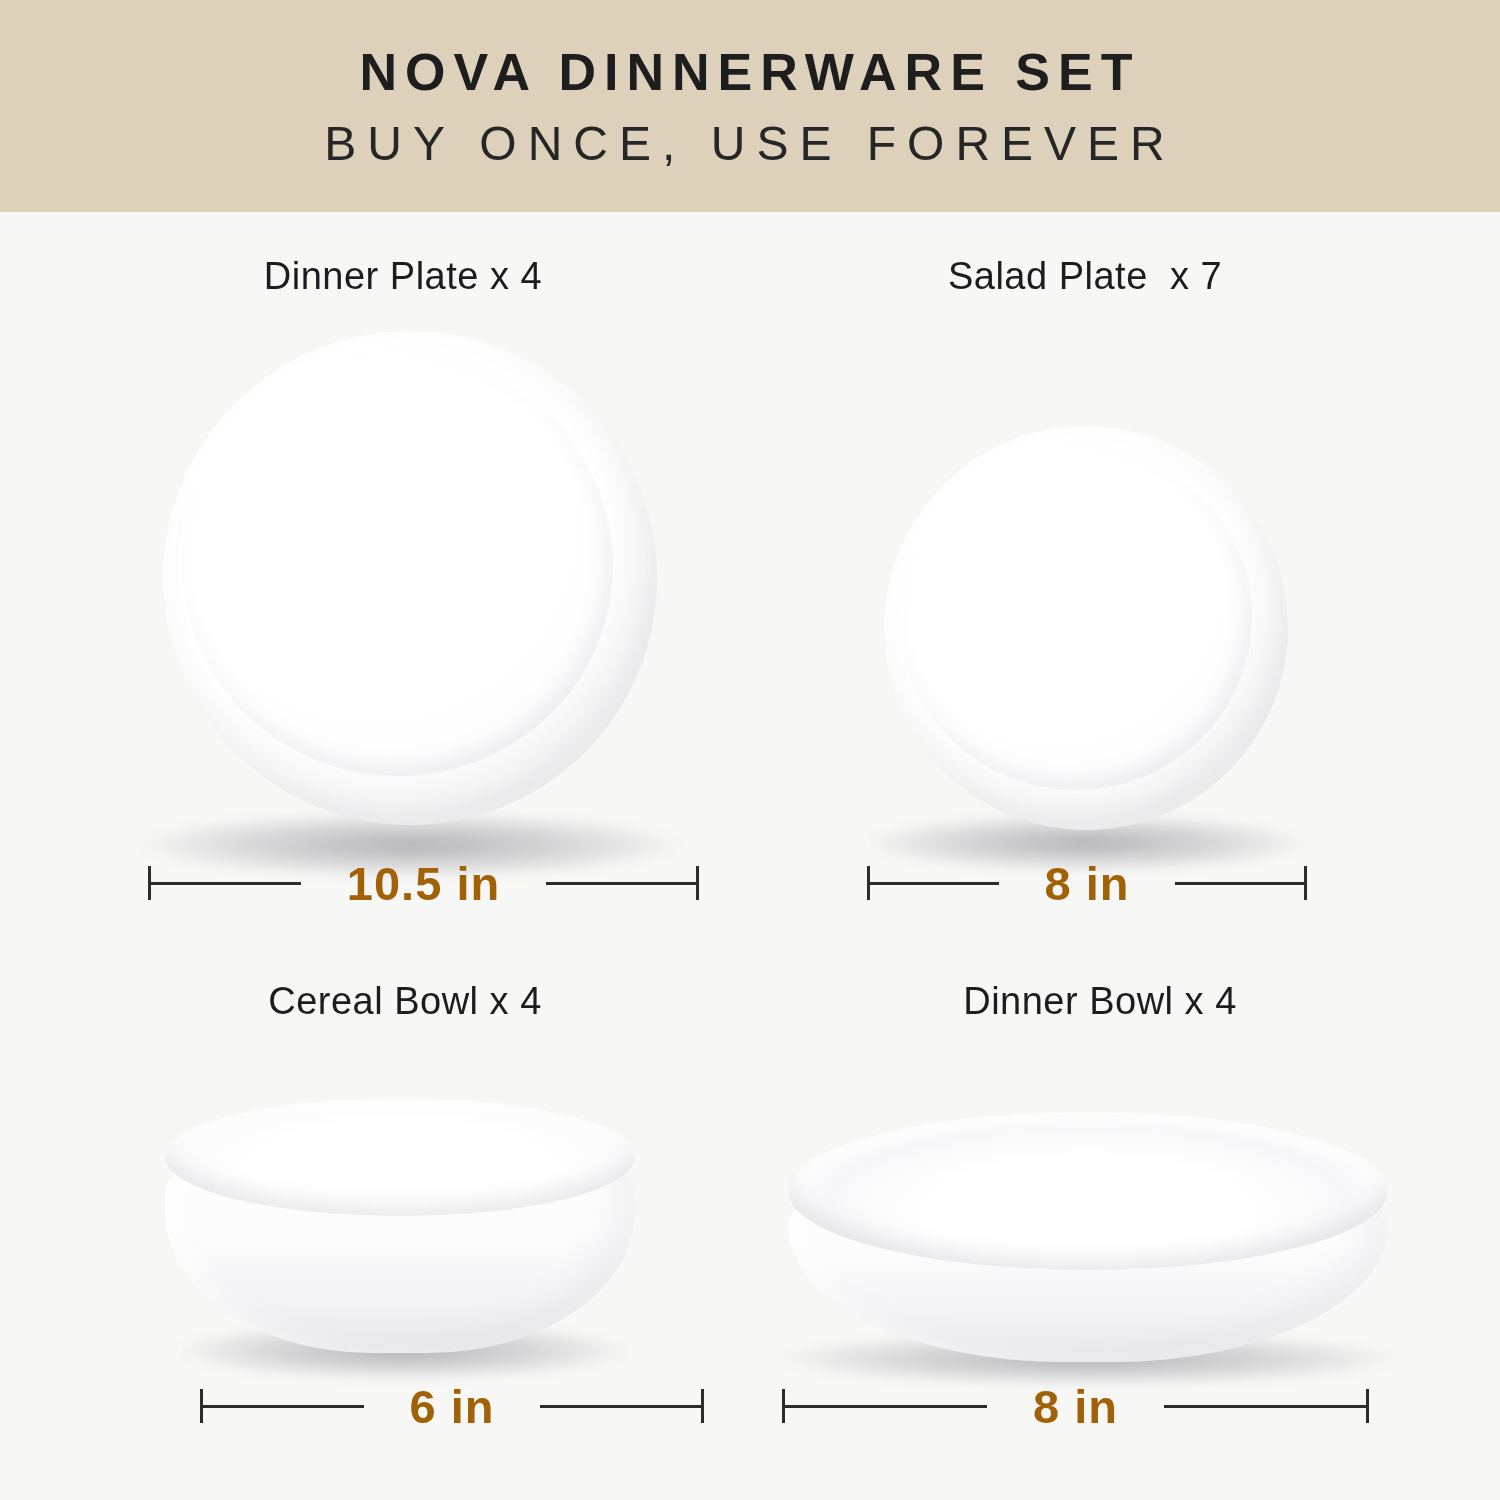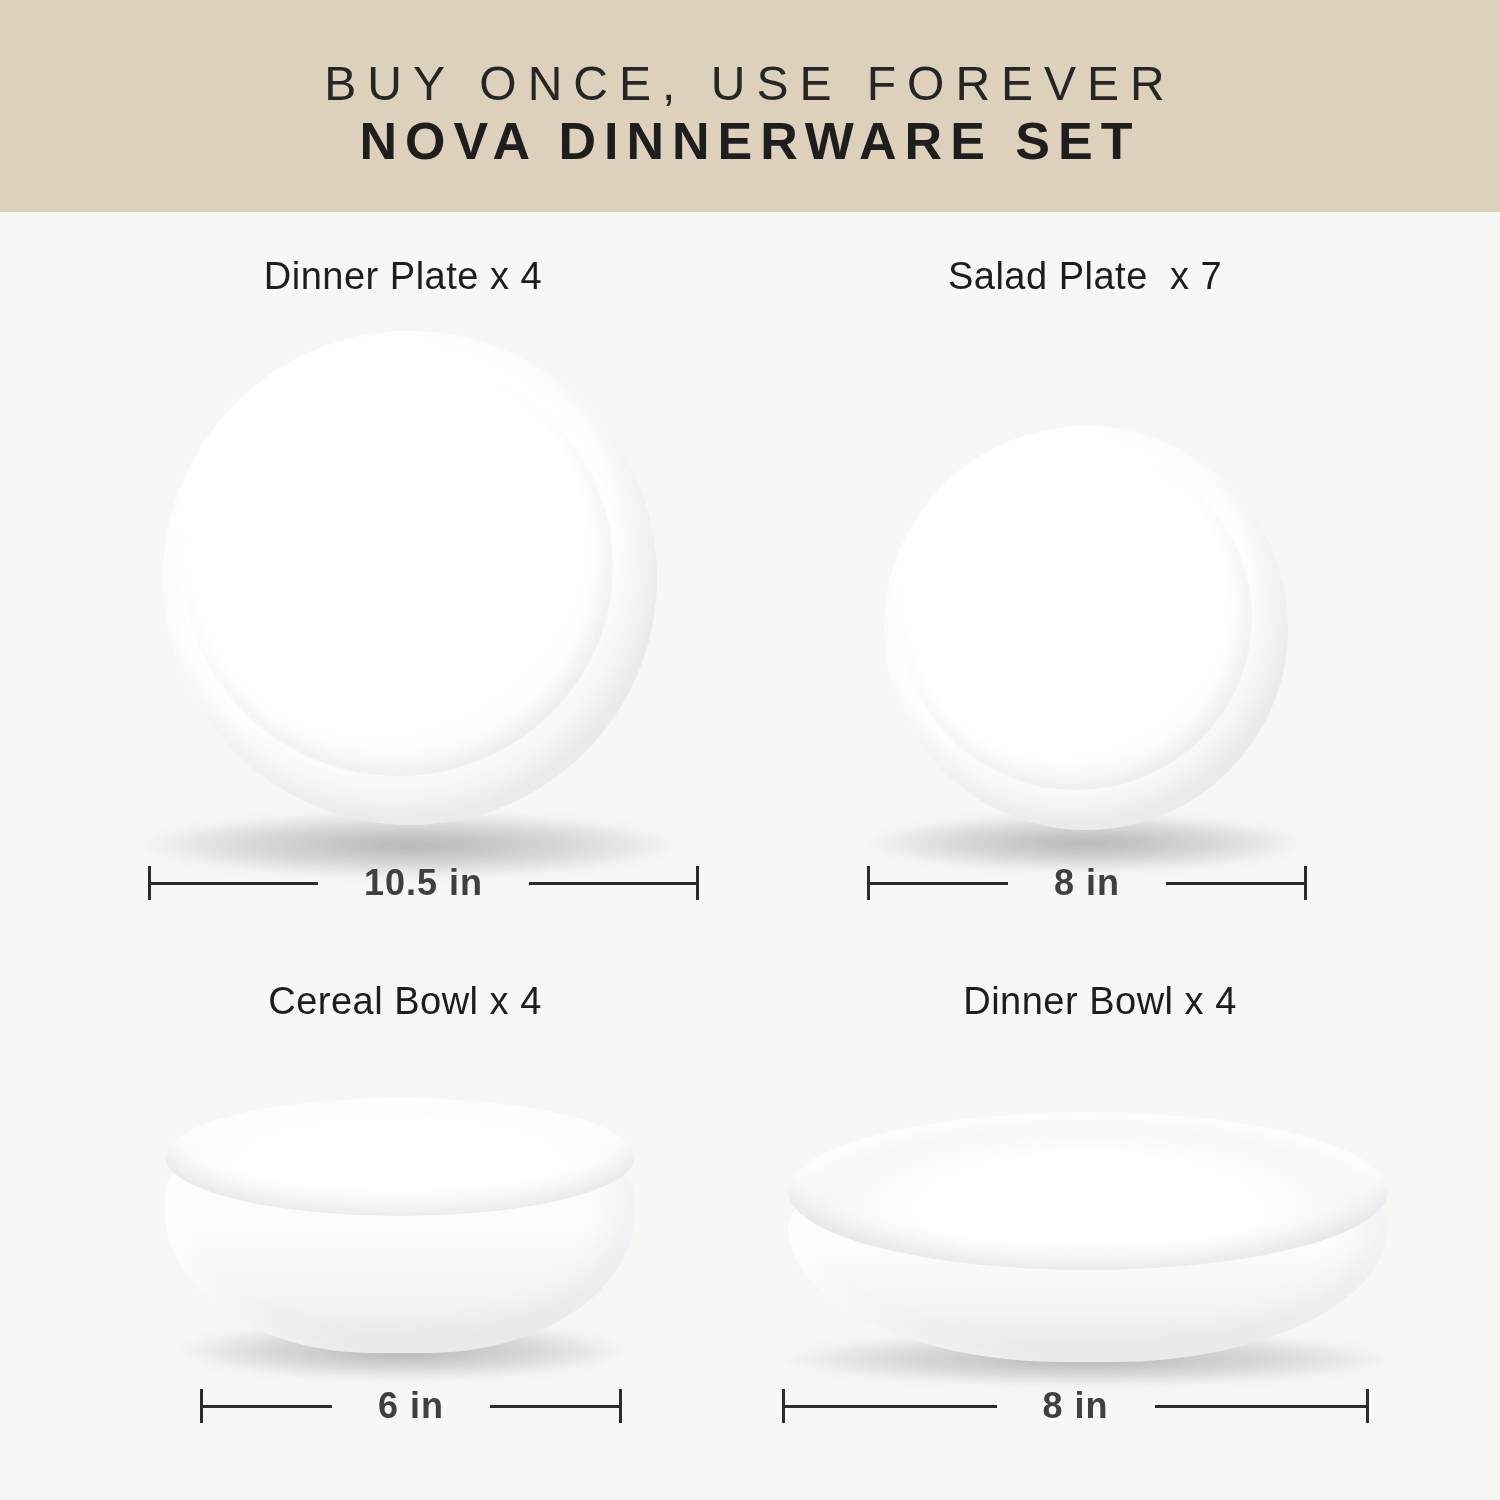--- a/index.html
+++ b/index.html
@@ -136,40 +136,40 @@
   }
   .dim-line .tick {
     width: 3px; height: 34px;
     background: #2c2c2c;
   }
   .dim-line .seg {
     flex: 1; height: 3px;
     background: #2c2c2c;
   }
   .dim-text {
-    font-size: 36px;
+    font-size: 47px;
     font-weight: 700;
-    color: #404040;
+    color: #a16207;
     padding: 0 46px;
     letter-spacing: 1px;
     white-space: pre;
   }
   #dim-0 { left: 148px; top: 865px;  width: 551px; }
   #dim-1 { left: 867px; top: 865px;  width: 440px; }
-  #dim-2 { left: 200px; top: 1388px; width: 422px; }
+  #dim-2 { left: 200px; top: 1388px; width: 504px; }
   #dim-3 { left: 782px; top: 1388px; width: 587px; }
 </style>
 </head>
 <body>
 
 <div id="canvas">
 
   <header id="header">
+    <div id="title">NOVA DINNERWARE SET</div>
     <div id="subtitle">BUY ONCE, USE FOREVER</div>
-    <div id="title">NOVA DINNERWARE SET</div>
   </header>
 
   <div class="item-label" id="label-0">Dinner Plate x 4</div>
   <div class="ground-shadow" id="shadow-0"></div>
   <div class="plate" id="plate-0">
     <div class="plate-inner"></div>
   </div>
   <div class="dim-line" id="dim-0">
     <span class="tick"></span>
     <span class="seg"></span>

